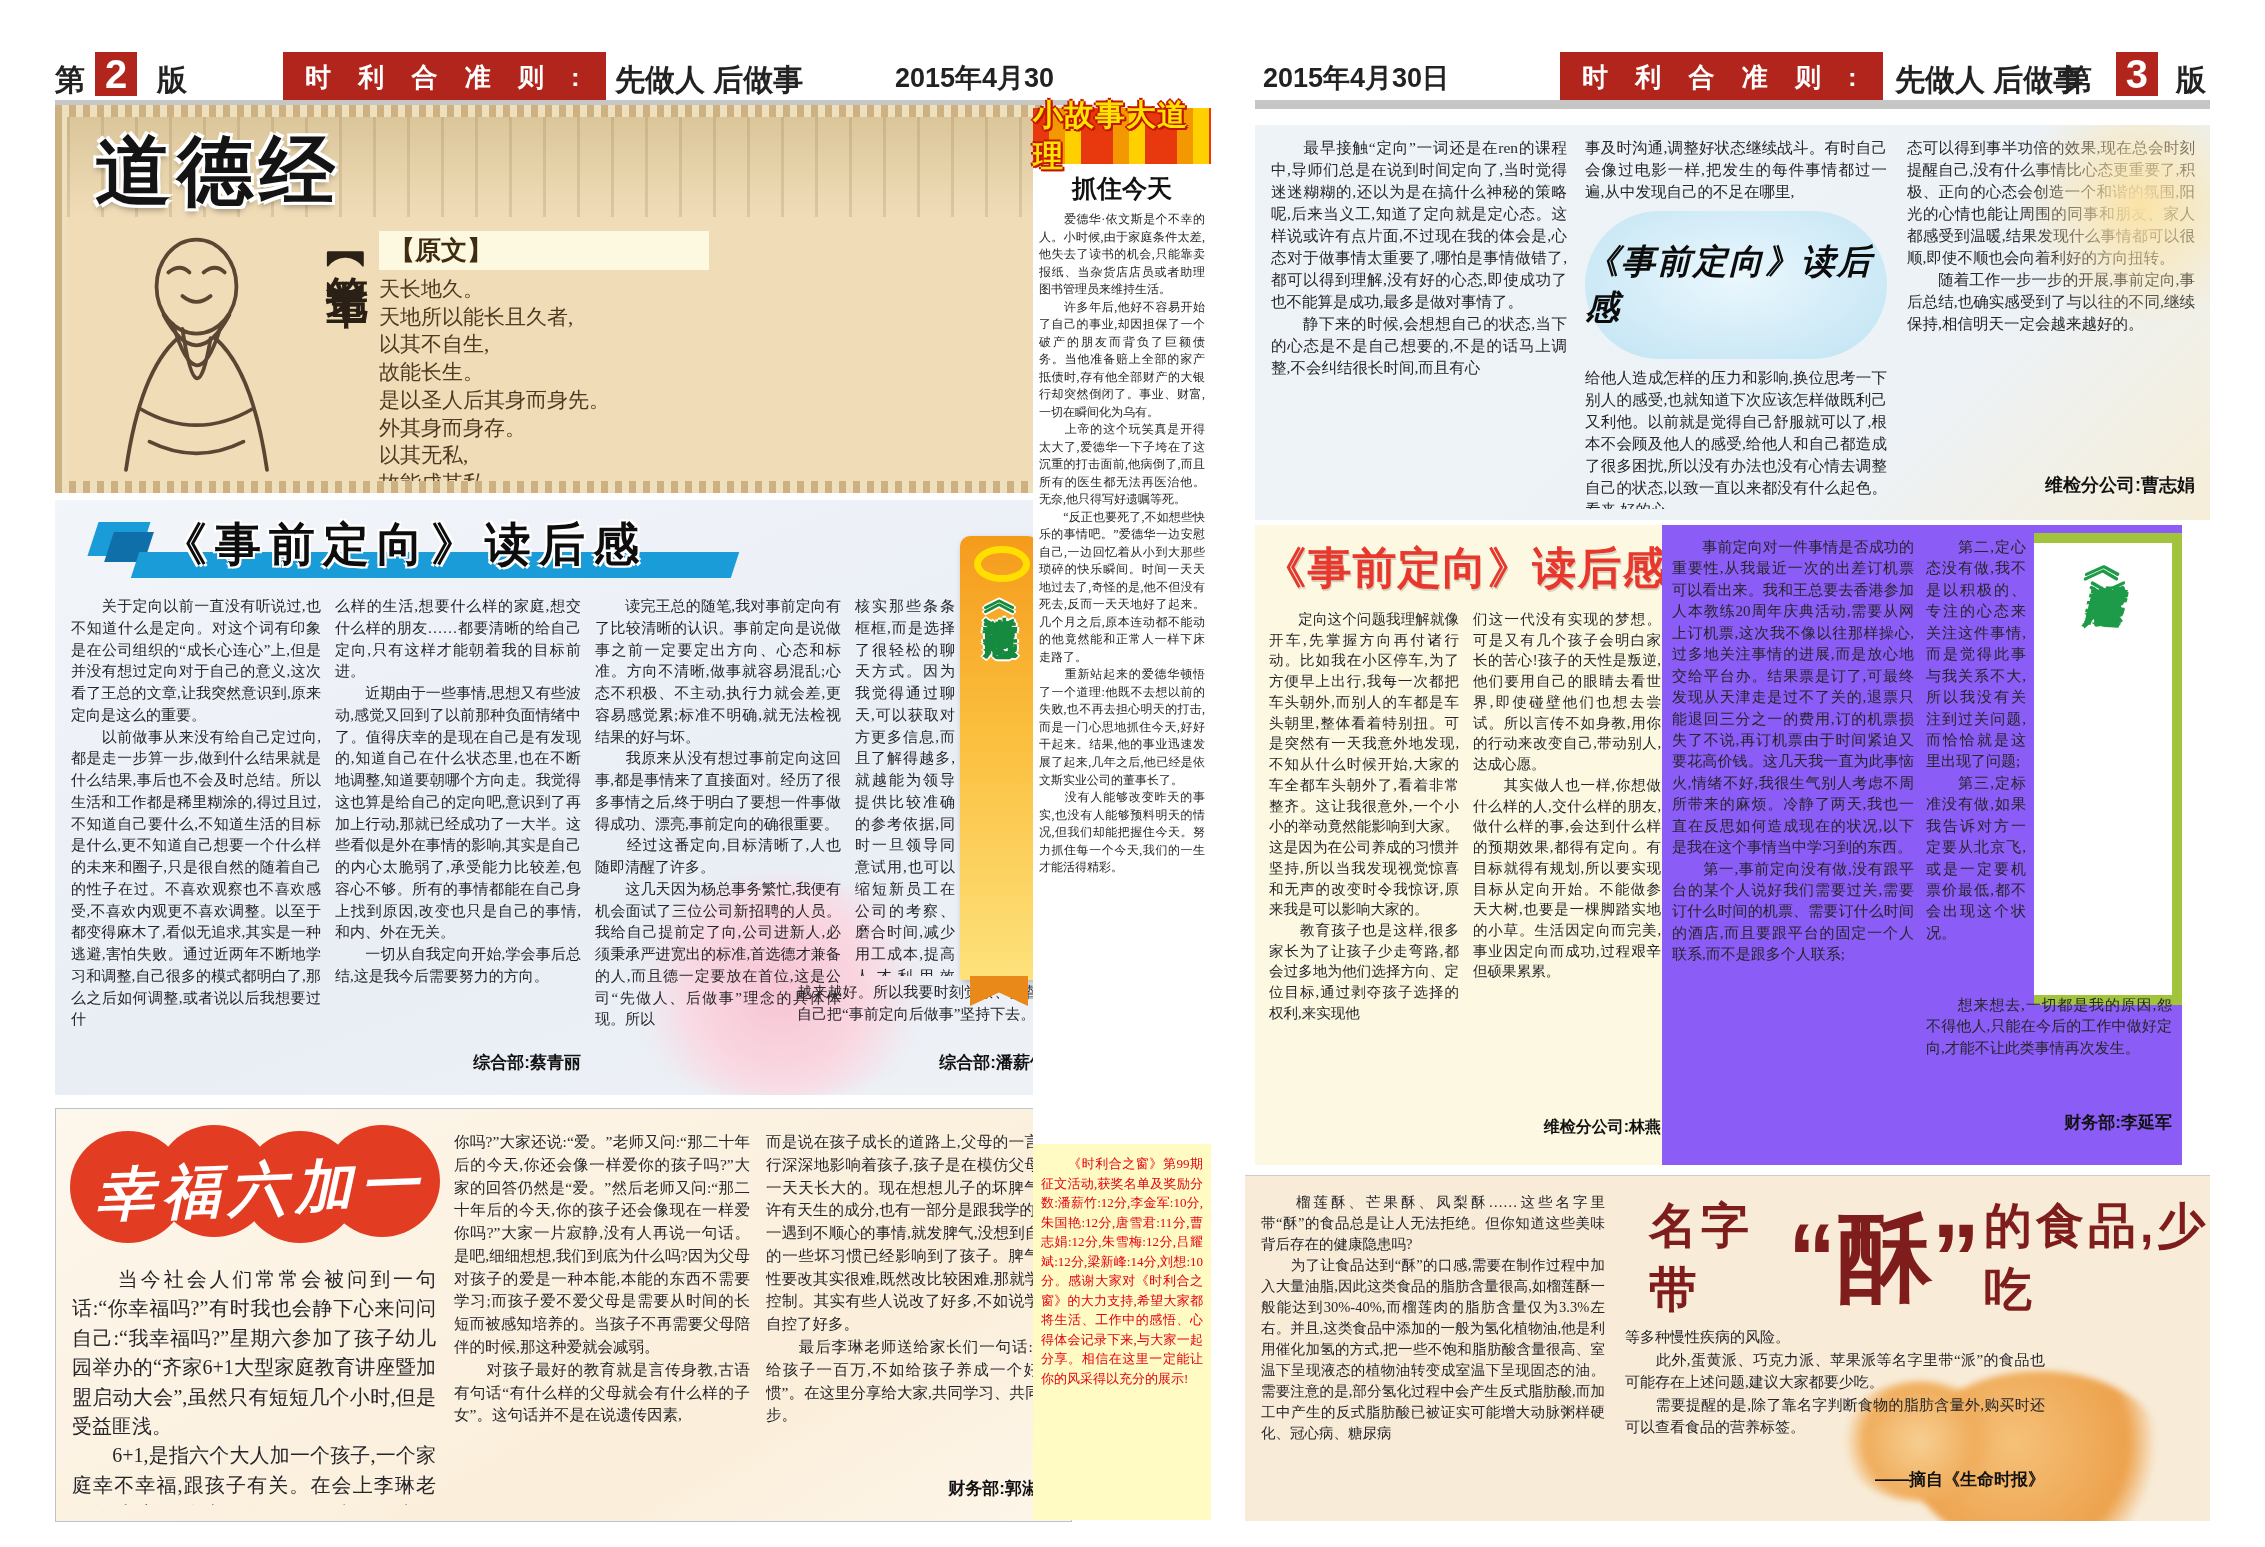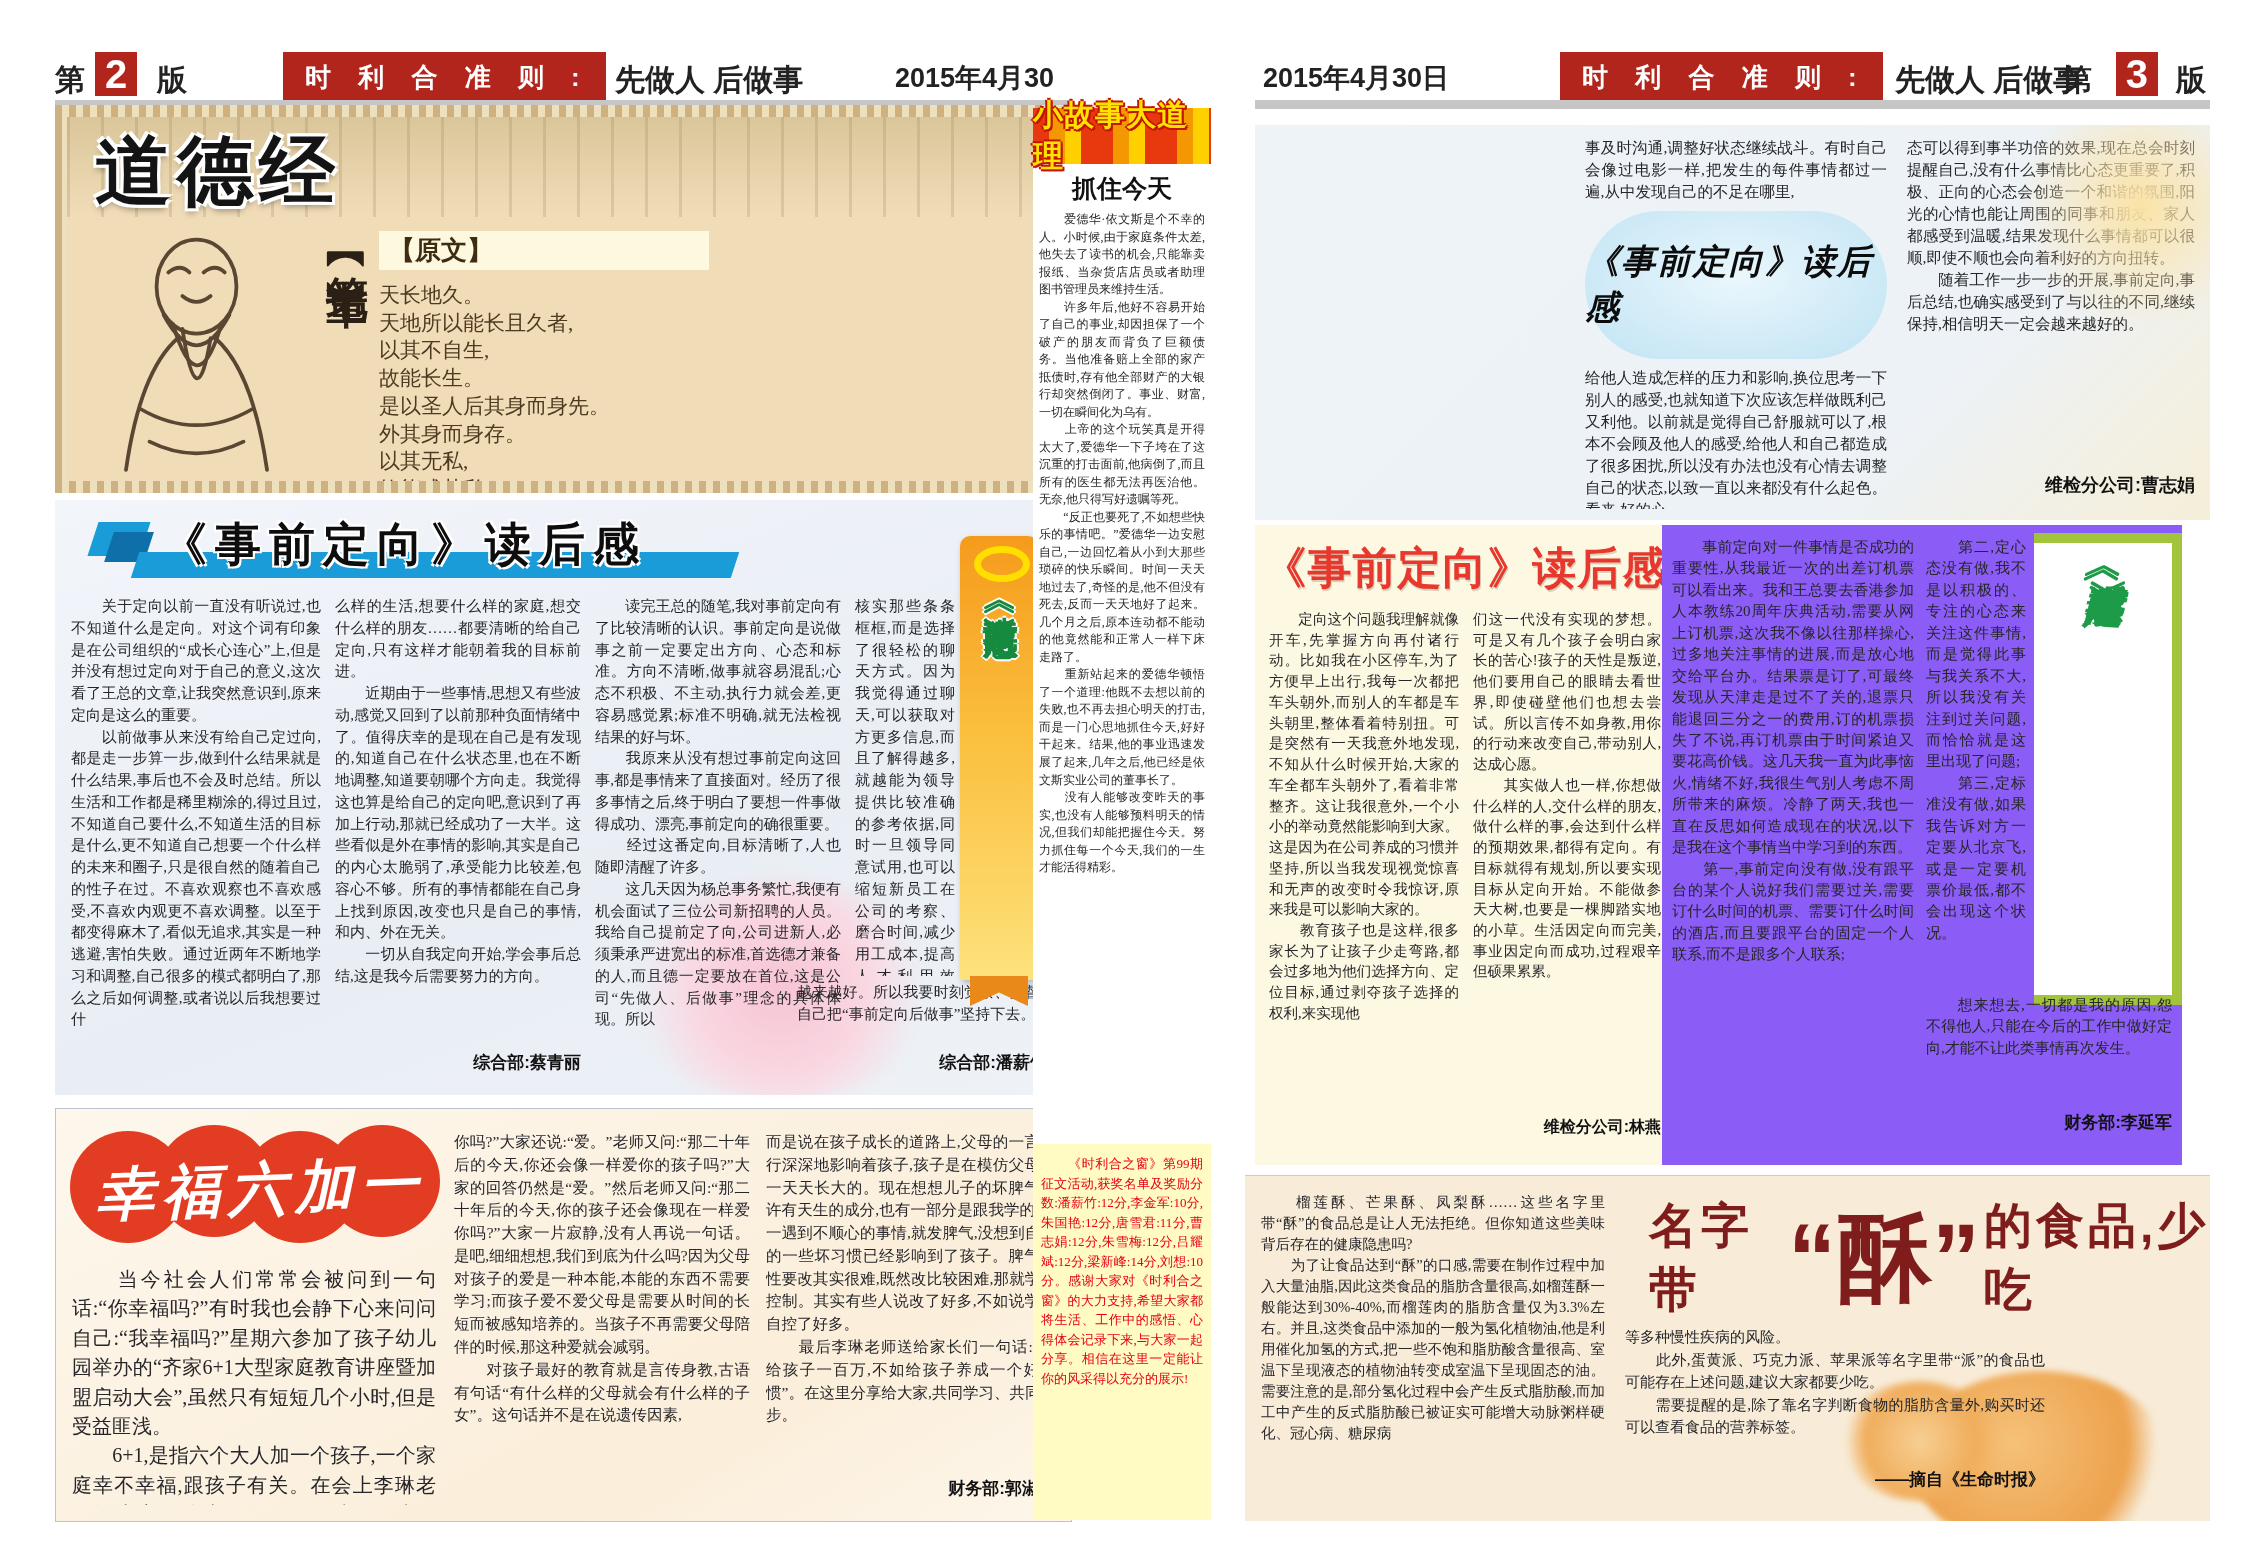--- a/index.html
+++ b/index.html
@@ -21,21 +21,21 @@
        repeating-linear-gradient(90deg,#cdb183 0 7px,#efe0bd 7px 14px);padding:0;}
   #ddj-inner{position:absolute;left:12px;top:12px;right:12px;bottom:12px;background:#f1dcb8;overflow:hidden;}
   #ddj-scroll{position:absolute;left:0;top:0;right:0;height:100px;
        background:linear-gradient(180deg,#d9c398 0%,#e6d3aa 55%,#f1dcb8 100%);opacity:.9;}
   #ddj-scroll:after{content:"";position:absolute;inset:0;
        background:repeating-linear-gradient(90deg,rgba(120,90,50,.18) 0 3px,transparent 3px 34px);}
   #ddj-title{left:28px;top:4px;font-size:76px;font-weight:bold;color:#141414;letter-spacing:6px;
        font-family:"Liberation Sans",sans-serif;
        text-shadow:-3px -3px 0 #fff,3px -3px 0 #fff,-3px 3px 0 #fff,3px 3px 0 #fff,0 5px 6px rgba(0,0,0,.35);}
   .ddj-chapter{font-size:42px;font-weight:bold;color:#2b2016;letter-spacing:4px;}
-  .ddj-head{background:#fdf8e0;color:#3f2d12;font-weight:bold;font-size:26px;padding:2px 10px;margin-bottom:12px;
+  .ddj-head{background:#fdf8e0;color:#3f2d12;font-weight:bold;font-size:26px;padding:2px 10px;margin-bottom:6px;
        font-family:"Liberation Sans",sans-serif;}
   .ddj-lines{font-size:21px;line-height:1.32;color:#4d3a20;white-space:pre-line;}
   
   #art1{left:55px;top:500px;width:1015px;height:595px;
         background:linear-gradient(160deg,#f2f5fa 0%,#e9eef5 60%,#eef2f7 100%);overflow:hidden;}
   #art1-flower{left:560px;top:380px;width:330px;height:220px;border-radius:50%;
         background:radial-gradient(circle at 50% 50%,#f7c4d4 0%,#f9d8e2 45%,rgba(249,216,226,0) 72%);filter:blur(6px);}
   #art1-titlewrap{left:20px;top:14px;width:680px;height:66px;}
   #art1-bar{position:absolute;left:60px;bottom:2px;width:600px;height:26px;background:#1a9cd8;transform:skewX(-18deg);}
   #art1-chip1{position:absolute;left:18px;top:8px;width:52px;height:34px;background:#1a9cd8;transform:skewX(-18deg);}
@@ -210,20 +210,22 @@
     <div id="story-body" class="txt">　　爱德华·依文斯是个不幸的人。小时候,由于家庭条件太差,他失去了读书的机会,只能靠卖报纸、当杂货店店员或者助理图书管理员来维持生活。
 　　许多年后,他好不容易开始了自己的事业,却因担保了一个破产的朋友而背负了巨额债务。当他准备赔上全部的家产抵债时,存有他全部财产的大银行却突然倒闭了。事业、财富,一切在瞬间化为乌有。
 　　上帝的这个玩笑真是开得太大了,爱德华一下子垮在了这沉重的打击面前,他病倒了,而且所有的医生都无法再医治他。无奈,他只得写好遗嘱等死。
 　　“反正也要死了,不如想些快乐的事情吧。”爱德华一边安慰自己,一边回忆着从小到大那些琐碎的快乐瞬间。时间一天天地过去了,奇怪的是,他不但没有死去,反而一天天地好了起来。几个月之后,原本连动都不能动的他竟然能和正常人一样下床走路了。
 　　重新站起来的爱德华顿悟了一个道理:他既不去想以前的失败,也不再去担心明天的打击,而是一门心思地抓住今天,好好干起来。结果,他的事业迅速发展了起来,几年之后,他已经是依文斯实业公司的董事长了。
 　　没有人能够改变昨天的事实,也没有人能够预料明天的情况,但我们却能把握住今天。努力抓住每一个今天,我们的一生才能活得精彩。</div>
     <div id="story-notice">　　《时利合之窗》第99期征文活动,获奖名单及奖励分数:潘薪竹:12分,李金军:10分,朱国艳:12分,唐雪君:11分,曹志娟:12分,朱雪梅:12分,吕耀斌:12分,梁新峰:14分,刘想:10分。感谢大家对《时利合之窗》的大力支持,希望大家都将生活、工作中的感悟、心得体会记录下来,与大家一起分享。相信在这里一定能让你的风采得以充分的展示!</div>
   </div>
 
   <div class="abs" id="rart1">
+    <div class="abs txt" style="left:16px;top:12px;width:296px;height:372px;font-size:15.5px;line-height:1.42;">　　最早接触“定向”一词还是在ren的课程中,导师们总是在说到时间定向了,当时觉得迷迷糊糊的,还以为是在搞什么神秘的策略呢,后来当义工,知道了定向就是定心态。这样说或许有点片面,不过现在我的体会是,心态对于做事情太重要了,哪怕是事情做错了,都可以得到理解,没有好的心态,即使成功了也不能算是成功,最多是做对事情了。
+　　静下来的时候,会想想自己的状态,当下的心态是不是自己想要的,不是的话马上调整,不会纠结很长时间,而且有心</div>
     <div class="abs" style="left:330px;top:12px;width:302px;height:372px;display:flex;flex-direction:column;">
       <div class="txt" style="font-size:15.5px;line-height:1.42;height:66px;">事及时沟通,调整好状态继续战斗。有时自己会像过电影一样,把发生的每件事情都过一遍,从中发现自己的不足在哪里,</div>
       <div id="cal-pill">《事前定向》读后感</div>
       <div class="txt" style="font-size:15.5px;line-height:1.42;flex:1;">给他人造成怎样的压力和影响,换位思考一下别人的感受,也就知道下次应该怎样做既利己又利他。以前就是觉得自己舒服就可以了,根本不会顾及他人的感受,给他人和自己都造成了很多困扰,所以没有办法也没有心情去调整自己的状态,以致一直以来都没有什么起色。看来,好的心</div>
     </div>
     <div class="abs txt" style="left:652px;top:12px;width:288px;height:330px;font-size:15.5px;line-height:1.42;">态可以得到事半功倍的效果,现在总会时刻提醒自己,没有什么事情比心态更重要了,积极、正向的心态会创造一个和谐的氛围,阳光的心情也能让周围的同事和朋友、家人都感受到温暖,结果发现什么事情都可以很顺,即使不顺也会向着利好的方向扭转。
 　　随着工作一步一步的开展,事前定向,事后总结,也确实感受到了与以往的不同,继续保持,相信明天一定会越来越好的。</div>
     <div class="abs byline" style="left:652px;top:348px;width:288px;font-size:18px;">维检分公司:曹志娟</div>
   </div>
 

